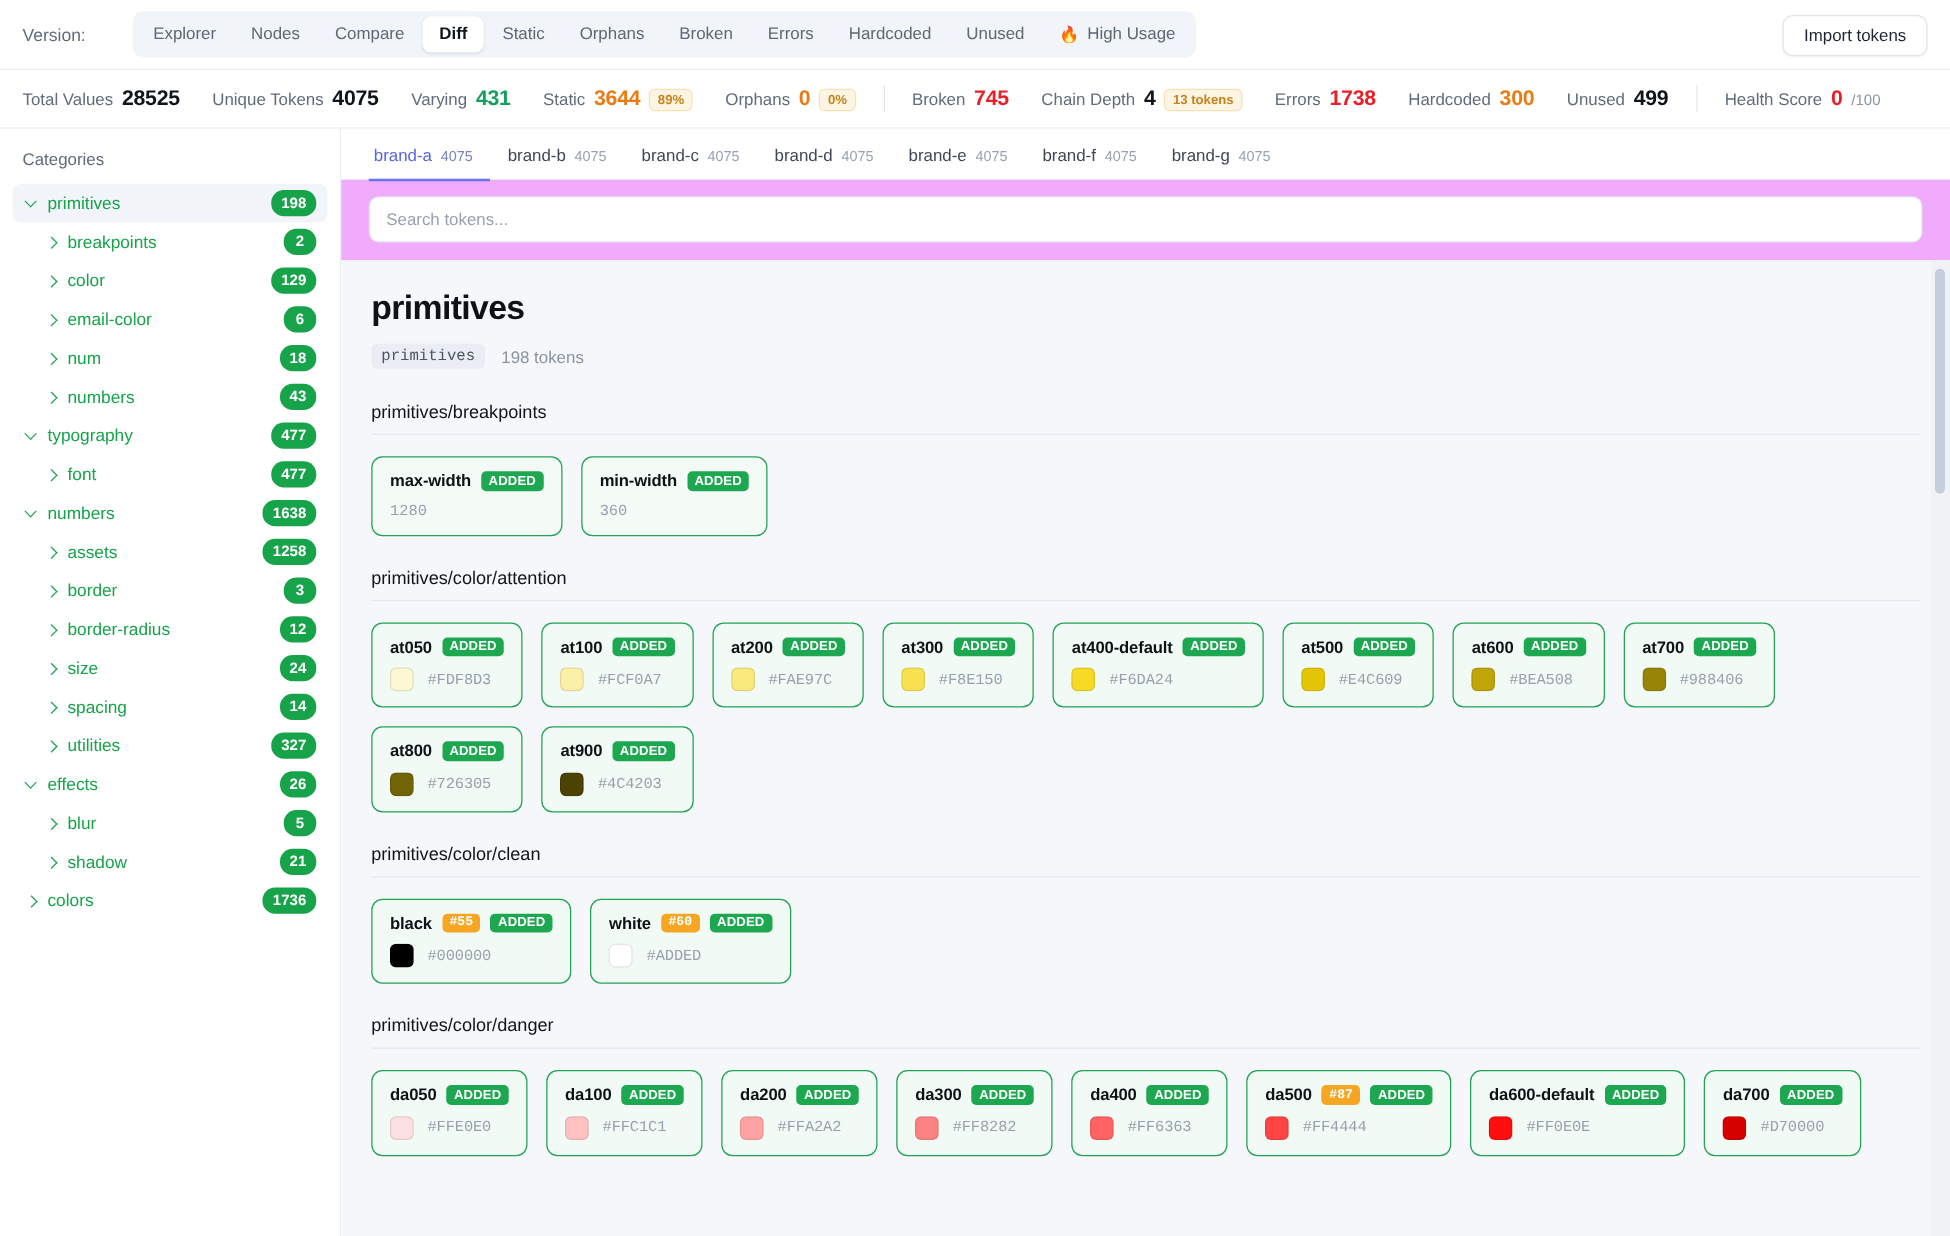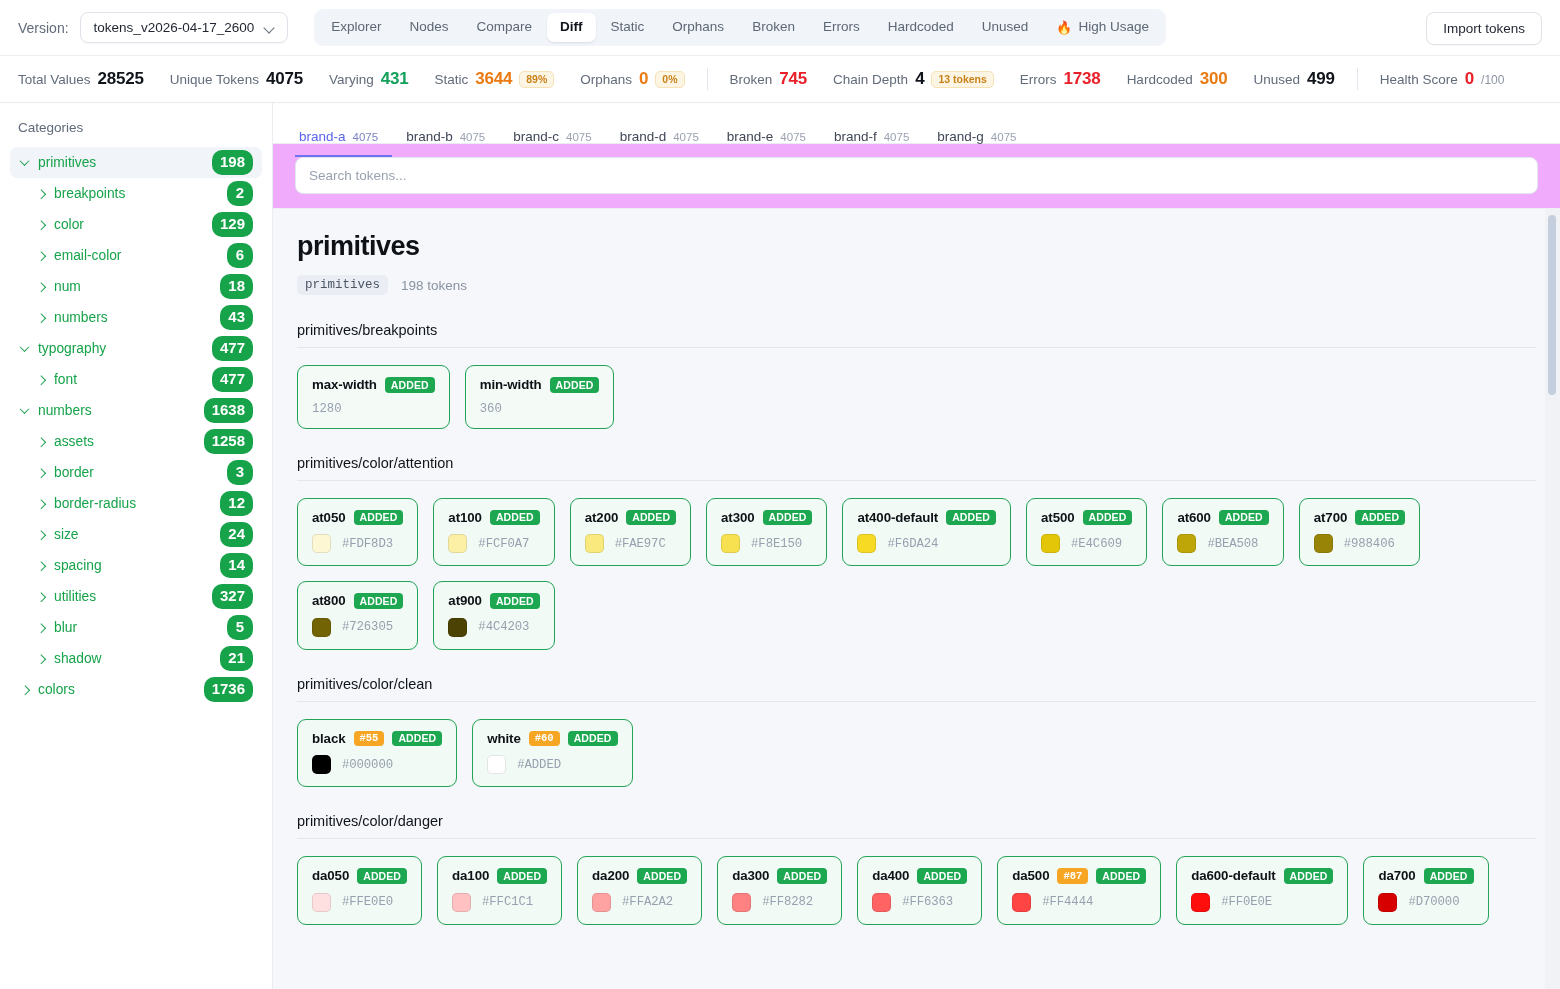--- a/index.html
+++ b/index.html
@@ -113,36 +113,36 @@
     width: 8px; height: 8px; position: relative; display: inline-block;
   }
   .arr::after{
     content:""; position:absolute; left:0; top:0; width:6px;height:6px;
     border-right:1.6px solid #22a355; border-bottom:1.6px solid #22a355;
   }
   .arr.down::after{ transform: rotate(45deg) translate(-1px,-1px); }
   .arr.right::after{ transform: rotate(-45deg) translate(0px,1px); }
   .cat-name { font-size: 13.8px; color: #16a34a; flex: 1; }
   .cat-count {
-    background: #17a34a; color: #fff; font-size: 15px; font-weight: 700;
+    background: #17a34a; color: #fff; font-size: 12px; font-weight: 700;
     border-radius: 10px; padding: 2px 8px; min-width: 26px; text-align: center;
     line-height: 1.35;
   }
 
   
   .main { flex: 1; min-width: 0; display: flex; flex-direction: column; background:#fff; }
   .tabs {
     display: flex; align-items: flex-end; gap: 0;
     padding: 0 22px; height: 41px; min-height: 41px;
     border-bottom: 1px solid #e9ecf1; background: #fff;
   }
   .tab {
     display: flex; align-items: baseline; gap: 7px;
     padding: 0 14px 11px 14px; font-size: 13.5px; color: #3f4756;
-    border-bottom: 2.5px solid transparent; position: relative; top: 14px;
+    border-bottom: 2.5px solid transparent; position: relative; top: 2px;
   }
   .tab:first-child { padding-left: 4px; }
   .tab.active { color: #5a63e8; border-bottom-color: #6b73ee; font-weight: 500; }
   .tab .cnt { font-size: 11.5px; color: #9aa2b1; font-family: "Liberation Sans", sans-serif; }
   .tab.active .cnt { color: #7b83c4; }
 
   .searchwrap { padding: 13px 22px 14px 22px; background:#f0abfc; }
   .searchbox {
     width: 100%; height: 37px;
     border: 1px solid #e3e7ee; border-radius: 8px;
@@ -205,24 +205,20 @@
   }
   .vtrack { position: absolute; right: 0; top: 0; width: 15px; height: 100%; background: #f0f2f6; }
 </style>
 </head>
 <body>
 
 <div class="app">
 
   <div class="topbar">
     <span class="version-label">Version:</span>
-    <div class="version-select">
-      <span>tokens_v2026-04-17_2600</span>
-      <span class="chev-dn"></span>
-    </div>
     <div class="navpill" id="nav-pill">
         <div class="navitem"><span>Explorer</span></div>
         <div class="navitem"><span>Nodes</span></div>
         <div class="navitem"><span>Compare</span></div>
         <div class="navitem active"><span>Diff</span></div>
         <div class="navitem"><span>Static</span></div>
         <div class="navitem"><span>Orphans</span></div>
         <div class="navitem"><span>Broken</span></div>
         <div class="navitem"><span>Errors</span></div>
         <div class="navitem"><span>Hardcoded</span></div>
@@ -391,20 +387,27 @@
             <span class="cat-name">spacing</span>
             <span class="cat-count">14</span>
           </div>
           <div class="cat-row child">
             <span class="tw">
               <span class="arr right"></span>
             </span>
             <span class="cat-name">utilities</span>
             <span class="cat-count">327</span>
           </div>
+          <div class="cat-row">
+            <span class="tw">
+              <span class="arr down"></span>
+            </span>
+            <span class="cat-name">effects</span>
+            <span class="cat-count">26</span>
+          </div>
           <div class="cat-row child">
             <span class="tw">
               <span class="arr right"></span>
             </span>
             <span class="cat-name">blur</span>
             <span class="cat-count">5</span>
           </div>
           <div class="cat-row child">
             <span class="tw">
               <span class="arr right"></span>

